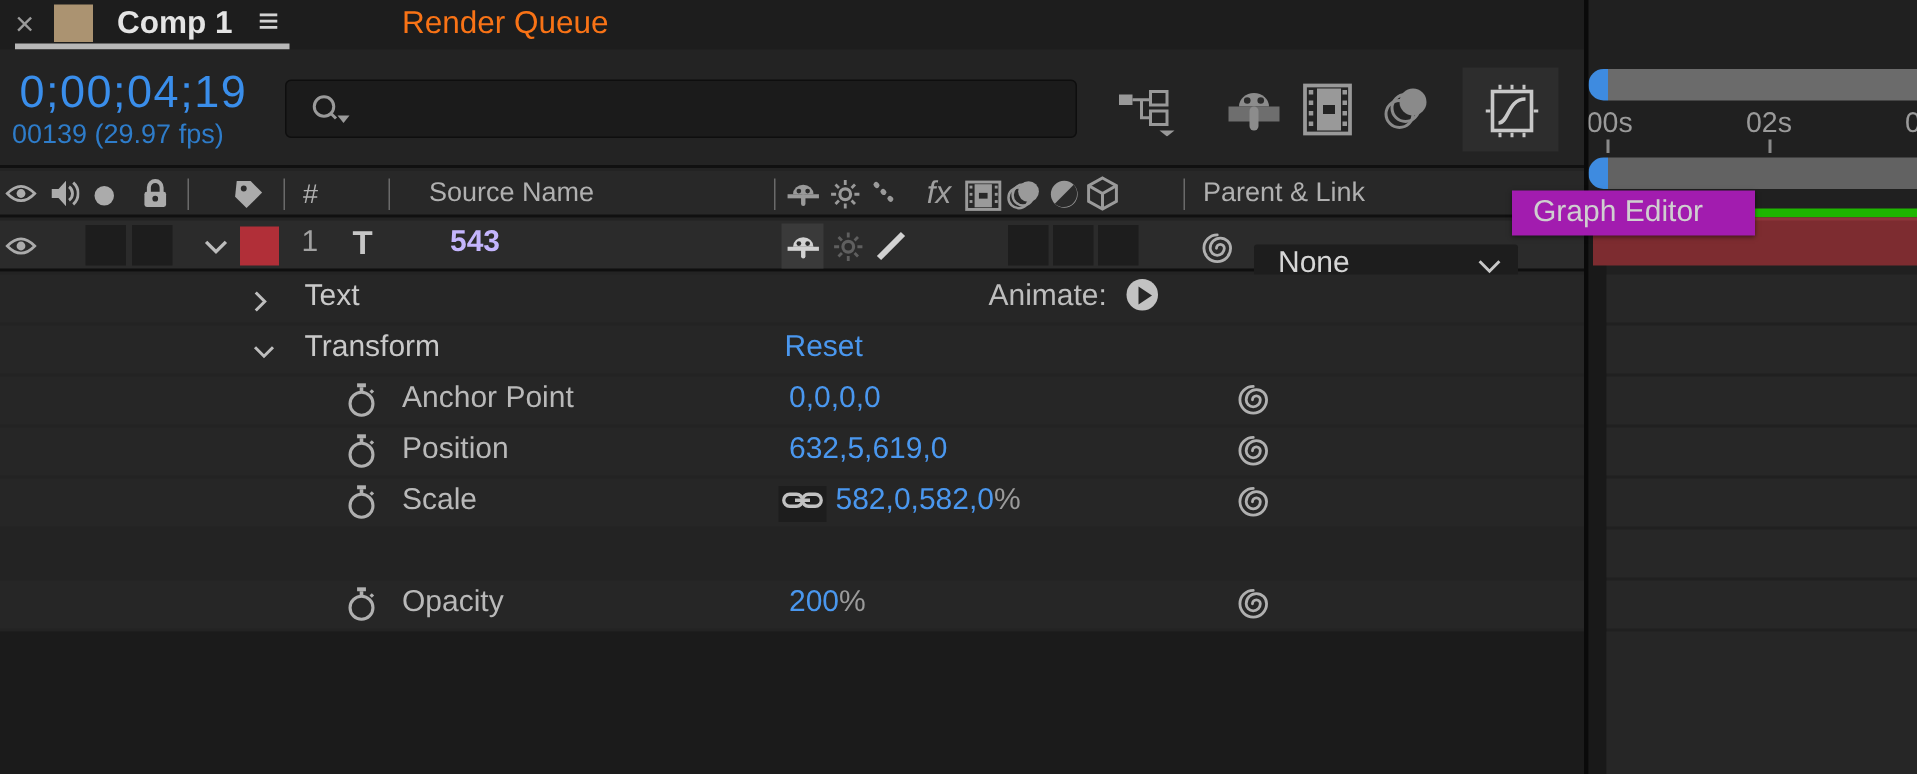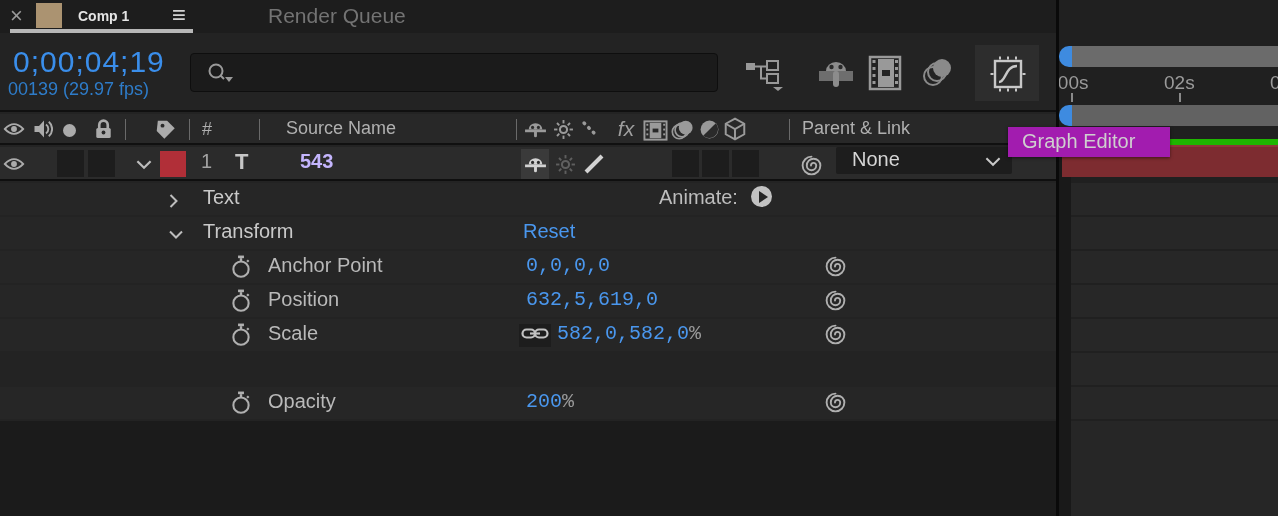--- a/index.html
+++ b/index.html
@@ -6,24 +6,24 @@
   html,body { background:#1a1a1a; }
   .app {
     position:relative; width:1278px; height:516px; overflow:hidden;
     background:#232323; font-family:"Liberation Sans", sans-serif;
     -webkit-font-smoothing:antialiased; color:#b4b4b4;
   }
   
   .tabbar { position:absolute; left:0; top:0; width:1278px; height:33px; background:#1d1d1d; }
   .tab-close { position:absolute; left:10px; top:2px; font-size:22px; color:#9a9a9a; line-height:28px; }
   .tab-swatch { position:absolute; left:36px; top:3px; width:26px; height:25px; }
-  .tab-label { position:absolute; left:78px; top:2px; font-size:14px; font-weight:bold; color:#e4e4e4; line-height:28px; }
+  .tab-label { position:absolute; left:78px; top:2px; font-size:21px; font-weight:bold; color:#e4e4e4; line-height:28px; }
   .tab-menu { position:absolute; left:172px; top:1px; font-size:24px; color:#d2d2d2; line-height:28px; }
   .tab-underline { position:absolute; left:10px; top:29px; width:183px; height:4px; background:#b7b7b7; }
-  .tab-inactive { position:absolute; left:268px; top:2px; font-size:21px; color:#737373; line-height:28px; }
+  .tab-inactive { position:absolute; left:268px; top:2px; font-size:21px; color:#f97316; line-height:28px; }
   
   .topbar { position:absolute; left:0; top:33px; width:1056px; height:79px; background:#232323; border-bottom:2px solid #101010; }
   .timecode { position:absolute; left:13px; top:12px; font-size:30px; font-weight:normal; color:#3a8eeb; letter-spacing:1px; }
   .frameinfo { position:absolute; left:8px; top:46px; font-size:18px; color:#2e7cc9; }
   .searchbox { position:absolute; left:190px; top:20px; width:528px; height:39px; background:#1b1b1b; border:1px solid #0e0e0e; border-radius:4px; }
   .searchbox svg { position:absolute; left:14px; top:8px; }
   .search-input { position:absolute; left:46px; top:2px; width:470px; height:33px; background:transparent; border:none; outline:none; color:#ccc; font-size:18px; font-family:"Liberation Sans",sans-serif; }
   .tb-icon { position:absolute; }
   .graph-btn { position:absolute; left:975px; top:12px; width:64px; height:56px; background:#2d2d2d; }
   .graph-btn svg { position:absolute; left:15px; top:11px; }
@@ -32,30 +32,30 @@
   .hdr .sep { position:absolute; top:5px; width:1px; height:21px; background:#6a6a6a; }
   .cell { position:absolute; display:flex; align-items:center; justify-content:center; }
   
   .lrow { position:absolute; left:0; top:147px; width:1056px; height:34px; background:#2b2b2b; border-bottom:2px solid #0f0f0f; }
   .emptycell { position:absolute; top:3px; width:27px; height:27px; background:#1d1d1d; }
   .colorswatch { position:absolute; left:160px; top:4px; width:26px; height:26px; }
   .lnum { position:absolute; left:201px; top:3px; font-size:20px; color:#a2a2a2; }
   .ltype { position:absolute; left:235px; top:2px; font-size:22px; font-weight:bold; color:#c6c6c6; }
   .lname { position:absolute; left:300px; top:3px; font-size:20px; font-weight:bold; color:#c4b5fd; }
   .swcell { position:absolute; top:2px; width:28px; height:30px; display:flex; align-items:center; justify-content:center; }
-  .dropdown { position:absolute; left:836px; top:0; width:176px; height:27px; background:#1d1d1d; border-radius:2px; }
+  .dropdown { position:absolute; left:836px; top:16px; width:176px; height:27px; background:#1d1d1d; border-radius:2px; }
   .dropdown .dval { position:absolute; left:16px; top:1px; font-size:20px; color:#d6d6d6; }
   .dropdown svg { position:absolute; right:10px; top:9px; }
   
   .prow { position:absolute; left:0; width:1056px; height:32px; background:#262626; }
   .chev { position:absolute; left:168px; top:10px; }
   .glabel { position:absolute; left:203px; top:3px; font-size:20px; color:#c9c9c9; }
   .stopwatch { position:absolute; left:231px; top:4px; }
   .plabel { position:absolute; left:268px; top:3px; font-size:20px; color:#b9b9b9; }
-  .pvalue { position:absolute; left:526px; top:3px; font-size:20px; color:#4a97ee;font-family:Liberation Mono, monospace; }
+  .pvalue { position:absolute; left:526px; top:3px; font-size:20px; color:#4a97ee; }
   .gray { color:#9a9a9a; }
   .pickwhip { position:absolute; left:824px; top:4px; }
   .reset { position:absolute; left:523px; top:3px; font-size:20px; color:#4a97ee; }
   .animate { position:absolute; left:659px; top:3px; font-size:20px; color:#bdbdbd; }
   .playcirc { position:absolute; left:751px; top:3px; width:21px; height:21px; border-radius:50%; background:#c2c2c2; }
   .playcirc:before { content:""; position:absolute; left:8px; top:4.5px; border-left:9px solid #262626; border-top:6px solid transparent; border-bottom:6px solid transparent; }
   .linkicon { position:absolute; left:519px; top:5px; background:#1d1d1d; padding:1px 2px; }
   .bottomfill { position:absolute; left:0; top:421px; width:1056px; height:95px; background:#1b1b1b; }
   
   .rpanel { position:absolute; left:1056px; top:0; width:222px; height:516px; background:#202020; overflow:hidden; }

